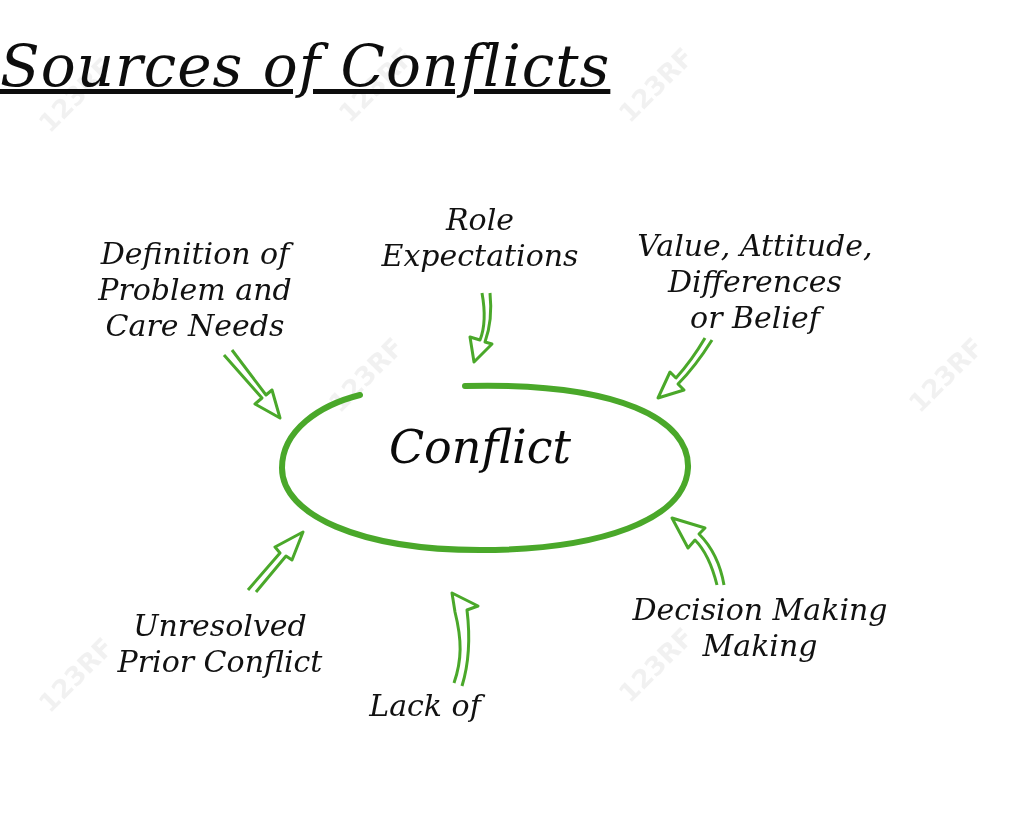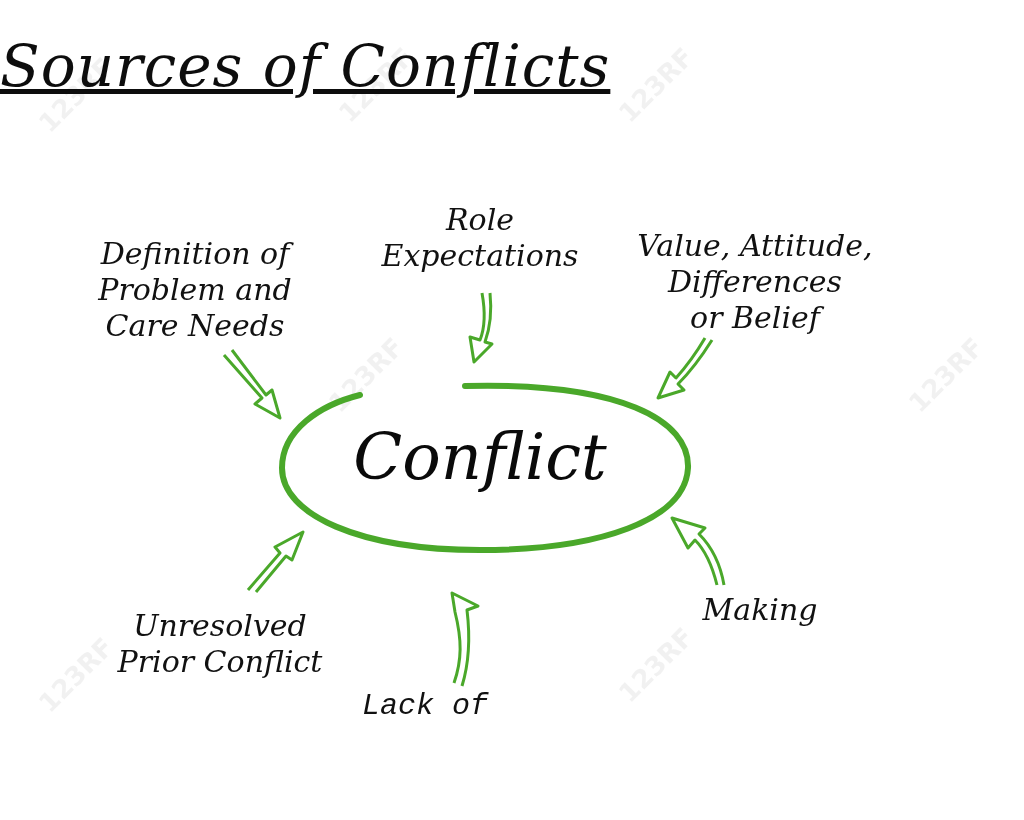--- a/index.html
+++ b/index.html
@@ -4,21 +4,21 @@
 <style>
   html, body { margin: 0; padding: 0; background: #ffffff; }
   body { width: 1024px; height: 820px; position: relative; overflow: hidden;
          font-family: "DejaVu Serif", serif; color: #111; }
   .title { position: absolute; left: 0; top: 32px; width: 1024px; text-align: left;
            font-family: "DejaVu Serif", serif; font-style: italic; font-size: 58px;
            letter-spacing: 1px; color: #0d0d0d; text-decoration: underline; }
   .label { position: absolute; text-align: center; font-style: italic;
            font-size: 30px; line-height: 36px; color: #111; white-space: nowrap; }
   .center { position: absolute; left: 300px; top: 420px; width: 360px; text-align: center;
-            font-style: italic; font-size: 64px; color: #0a0a0a; }
+            font-style: italic; font-size: 46px; color: #0a0a0a; }
   svg.diagram { position: absolute; left: 0; top: 0; }
   .wm { position: absolute; color: #ececec; font-family: "DejaVu Sans", sans-serif;
         font-size: 26px; font-weight: bold; transform: rotate(-45deg); opacity: 0.7; }
 </style>
 </head>
 <body>
 
 <div class="wm" style="left:30px;top:80px;">123RF</div>
 <div class="wm" style="left:330px;top:70px;">123RF</div>
 <div class="wm" style="left:610px;top:70px;">123RF</div>
@@ -77,19 +77,20 @@
   <div>Value, Attitude,</div>
   <div>Differences</div>
   <div>or Belief</div>
 </div>
 
 <div class="label" style="left:70px;top:590px;width:300px;margin-top:18px;">
   <div>Unresolved</div>
   <div>Prior Conflict</div>
 </div>
 
-<div class="label" style="left:255px;top:688px;width:340px;font-family:Liberation Mono, monospace;">
+<div class="label" style="left:255px;top:688px;width:340px;">
   <div>Lack of</div>
 </div>
 
 <div class="label" style="left:590px;top:592px;width:340px;">
+  <div>Decision Making</div>
   <div>Making</div>
 </div>
 
 </body></html>

